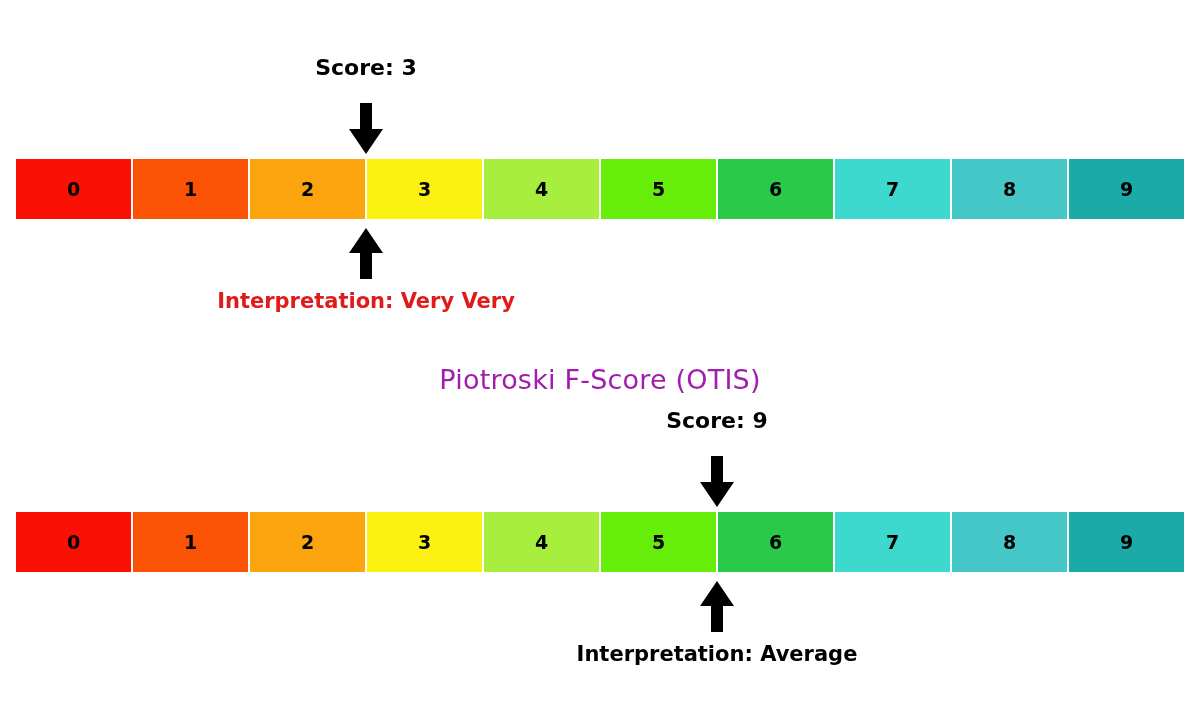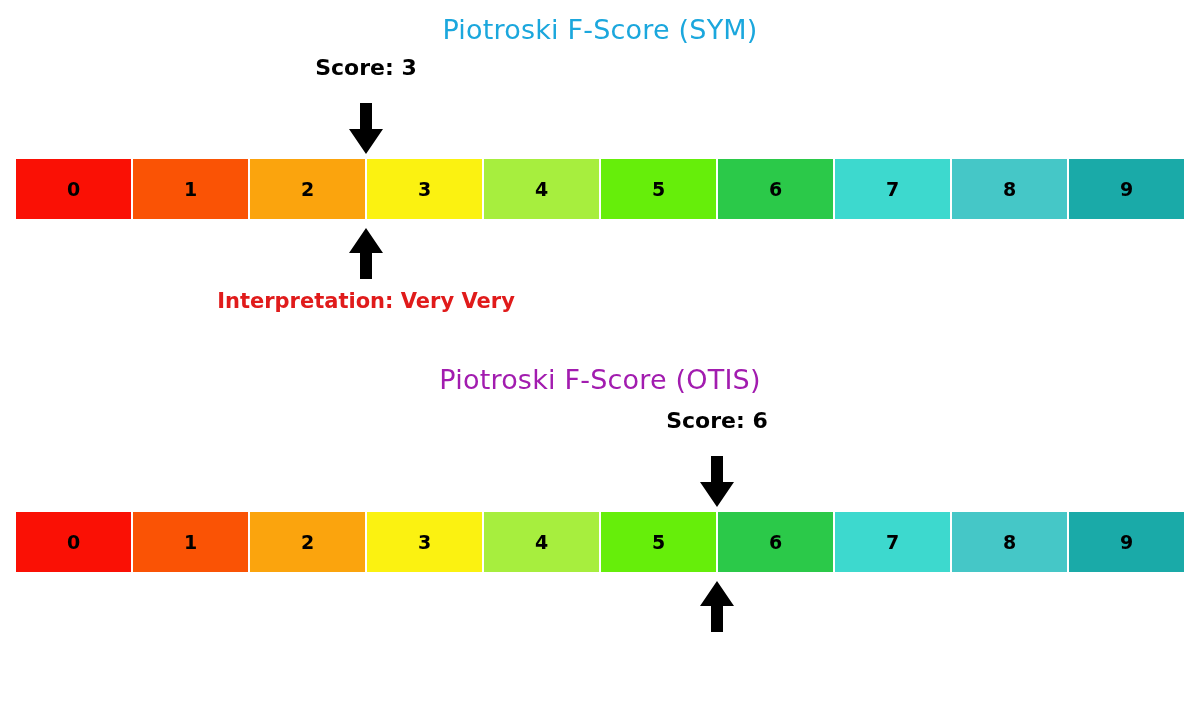--- a/index.html
+++ b/index.html
@@ -69,21 +69,20 @@
     font-size: 21px;
     font-weight: bold;
     white-space: nowrap;
     transform: translateX(-50%);
   }
 </style>
 </head>
 <body style="background: rgb(255, 255, 255);">
 
 <div class="gauge-block" id="gauge-block-0">
-  <div class="gauge-title" style="position: absolute; top: 14px; left: 0px; width: 1200px; color: rgb(27, 167, 221);">Piotroski F-Score (SYM)</div>
 
   <div class="score-label" id="score-label-0" style="left: 366px; top: 55px;">Score: 3</div>
 
   <div class="arrow-down" id="arrow-down-0" style="left: 366px; top: 103px;">
     <svg width="40" height="52" viewBox="0 0 40 52">
       <polygon points="14,0 26,0 26,26 37,26 20,51 3,26 14,26" fill="#000000"></polygon>
     </svg>
   </div>
 
   <div class="scale-bar" id="scale-bar-0" style="top: 158px;">
@@ -104,21 +103,21 @@
       <polygon points="20,0 37,25 26,25 26,51 14,51 14,25 3,25" fill="#000000"></polygon>
     </svg>
   </div>
 
   <div class="interp-label" id="interp-label-0" style="left: 366px; top: 289px; color: rgb(224, 27, 27);">Interpretation: Very Very</div>
 </div>
 
 <div class="gauge-block" id="gauge-block-1">
   <div class="gauge-title" style="position: absolute; top: 14px; left: 0px; width: 1200px; color: #a21caf;">Piotroski F-Score (OTIS)</div>
 
-  <div class="score-label" id="score-label-1" style="left: 717px; top: 58px;">Score: 6</div>
+  <div class="score-label" id="score-label-1" style="left: 717px; top: 58px;">Score: 9</div>
 
   <div class="arrow-down" id="arrow-down-1" style="left: 717px; top: 106px;">
     <svg width="40" height="52" viewBox="0 0 40 52">
       <polygon points="14,0 26,0 26,26 37,26 20,51 3,26 14,26" fill="#000000"></polygon>
     </svg>
   </div>
 
   <div class="scale-bar" id="scale-bar-1" style="top: 161px;">
       <div class="scale-seg" style="background: rgb(250, 16, 5);">0</div>
       <div class="scale-seg" style="background: rgb(250, 83, 5);">1</div>
@@ -131,13 +130,14 @@
       <div class="scale-seg" style="background: rgb(69, 199, 199);">8</div>
       <div class="scale-seg" style="background: rgb(26, 170, 168);">9</div>
     </div>
 
   <div class="arrow-up" id="arrow-up-1" style="left: 717px; top: 231px;">
     <svg width="40" height="52" viewBox="0 0 40 52">
       <polygon points="20,0 37,25 26,25 26,51 14,51 14,25 3,25" fill="#000000"></polygon>
     </svg>
   </div>
 
+  <div class="interp-label" id="interp-label-1" style="left: 717px; top: 292px; color: rgb(0, 0, 0);">Interpretation: Average</div>
 </div>
 
 </body></html>

